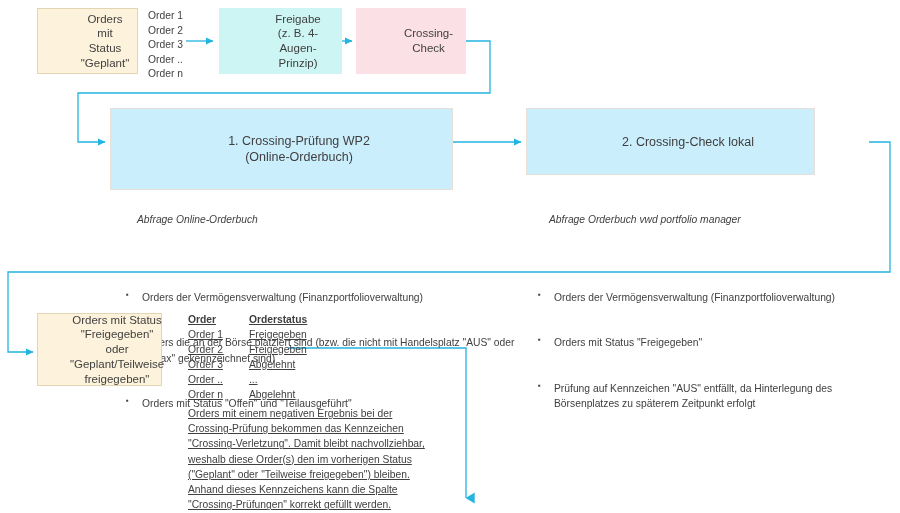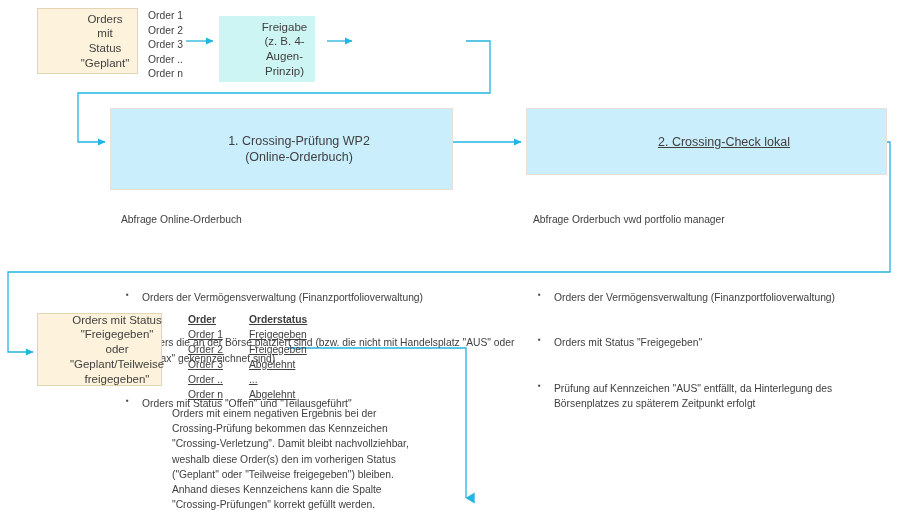--- a/index.html
+++ b/index.html
@@ -61,21 +61,21 @@
     line-height: 1.48;
     color: #404040;
     white-space: pre-wrap;
   }
   .orderlist {
     position: absolute;
     font-size: 10.3px;
     line-height: 1.42;
     color: #3f3f3f;
   }
-  .caption-title { margin: 0 0 1px 0; }
+  .caption-title { margin: 0 0 1px 16px; font-style: italic; }
   ul.bullets {
     list-style: none;
     margin: 0;
     padding: 0;
   }
   ul.bullets li {
     position: relative;
     padding-left: 21px;
     margin: 0;
   }
@@ -151,33 +151,36 @@
   </div>
 
   <div class="orderlist" style="left:148px; top:9px;">
     <div>Order 1</div>
     <div>Order 2</div>
     <div>Order 3</div>
     <div>Order ..</div>
     <div>Order n</div>
   </div>
 
-  <div class="node node-cyan" style="left:219px; top:8px; width:96px; height:66px;margin-top:8px;">
+  <div class="node node-cyan" style="left:219px; top:8px; width:123px; height:66px;">
     <div class="node-inner" style="white-space: pre-line;">Freigabe
 (z. B. 4-Augen-
 Prinzip)</div>
   </div>
 
+  <div class="node node-pink" style="left:356px; top:8px; width:110px; height:66px;">
+    <div class="node-inner" style="white-space: pre-line;">Crossing-Check</div>
+  </div>
 
   <div class="node node-blue" style="left:110px; top:108px; width:343px; height:82px;">
     <div class="node-inner" style="white-space: pre-line;">1. Crossing-Prüfung WP2
 (Online-Orderbuch)</div>
   </div>
 
-  <div class="node node-blue" style="left:526px; top:108px; width:361px; height:67px;text-decoration:underline;">
+  <div class="node node-blue" style="left:526px; top:108px; width:289px; height:67px;">
     <div class="node-inner" style="white-space: pre-line;">2. Crossing-Check lokal</div>
   </div>
 
   <div class="textblock" style="left:121px; top:182px; width:400px;">
     <div class="caption-title">Abfrage Online-Orderbuch</div>
     <ul class="bullets">
       <li>Orders der Vermögensverwaltung (Finanzportfolioverwaltung)</li>
       <li>Orders die an der Börse platziert sind (bzw. die nicht mit Handelsplatz "AUS" oder "attrax" gekennzeichnet sind)</li>
       <li>Orders mit Status "Offen" und "Teilausgeführt"</li>
     </ul>
@@ -223,21 +226,21 @@
         <td>Order ..</td>
         <td>...</td>
       </tr>
       <tr>
         <td>Order n</td>
         <td>Abgelehnt</td>
       </tr>
     </tbody>
   </table>
 
-  <div class="textblock" style="left: 172px; top: 406px; width: 290px; white-space: pre-line;">Orders mit einem negativen Ergebnis bei der
+  <div class="textblock" style="left: 188px; top: 406px; width: 290px; white-space: pre-line; text-decoration: underline;">Orders mit einem negativen Ergebnis bei der
 Crossing-Prüfung bekommen das Kennzeichen
 "Crossing-Verletzung". Damit bleibt nachvollziehbar,
 weshalb diese Order(s) den im vorherigen Status
 ("Geplant" oder "Teilweise freigegeben") bleiben.
 Anhand dieses Kennzeichens kann die Spalte
 "Crossing-Prüfungen" korrekt gefüllt werden.</div>
 
 </div>
 
 </body></html>

